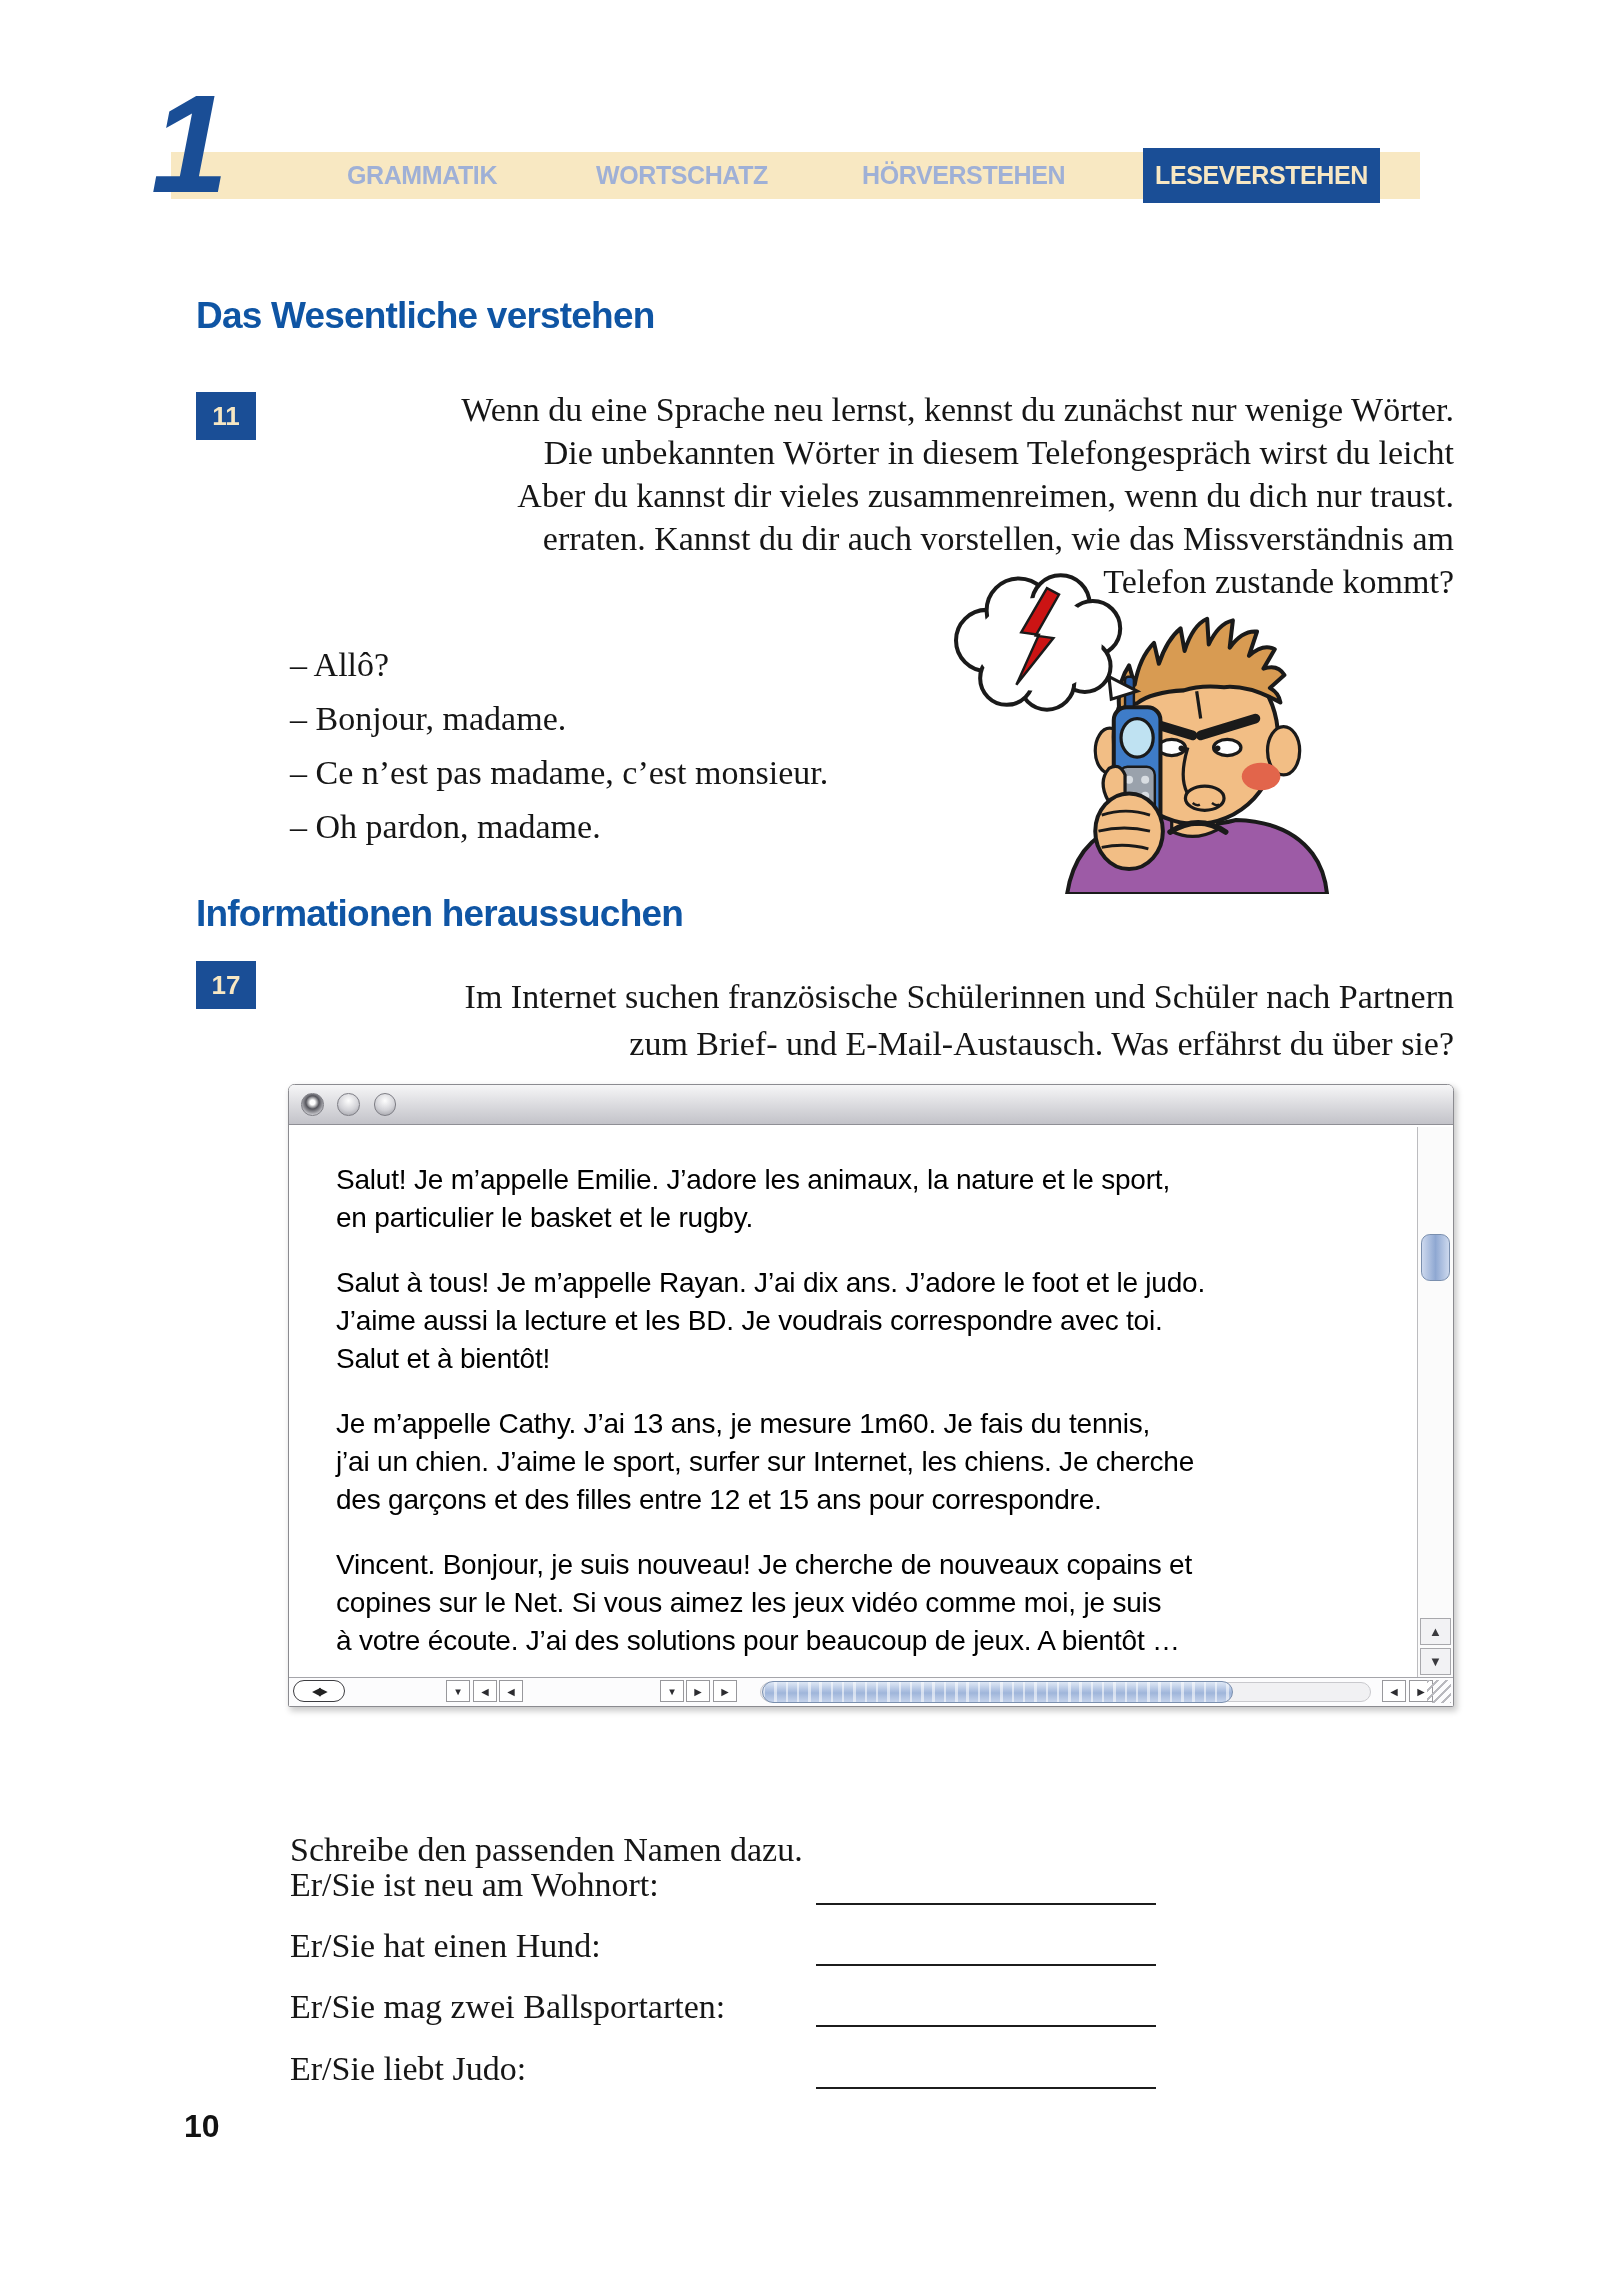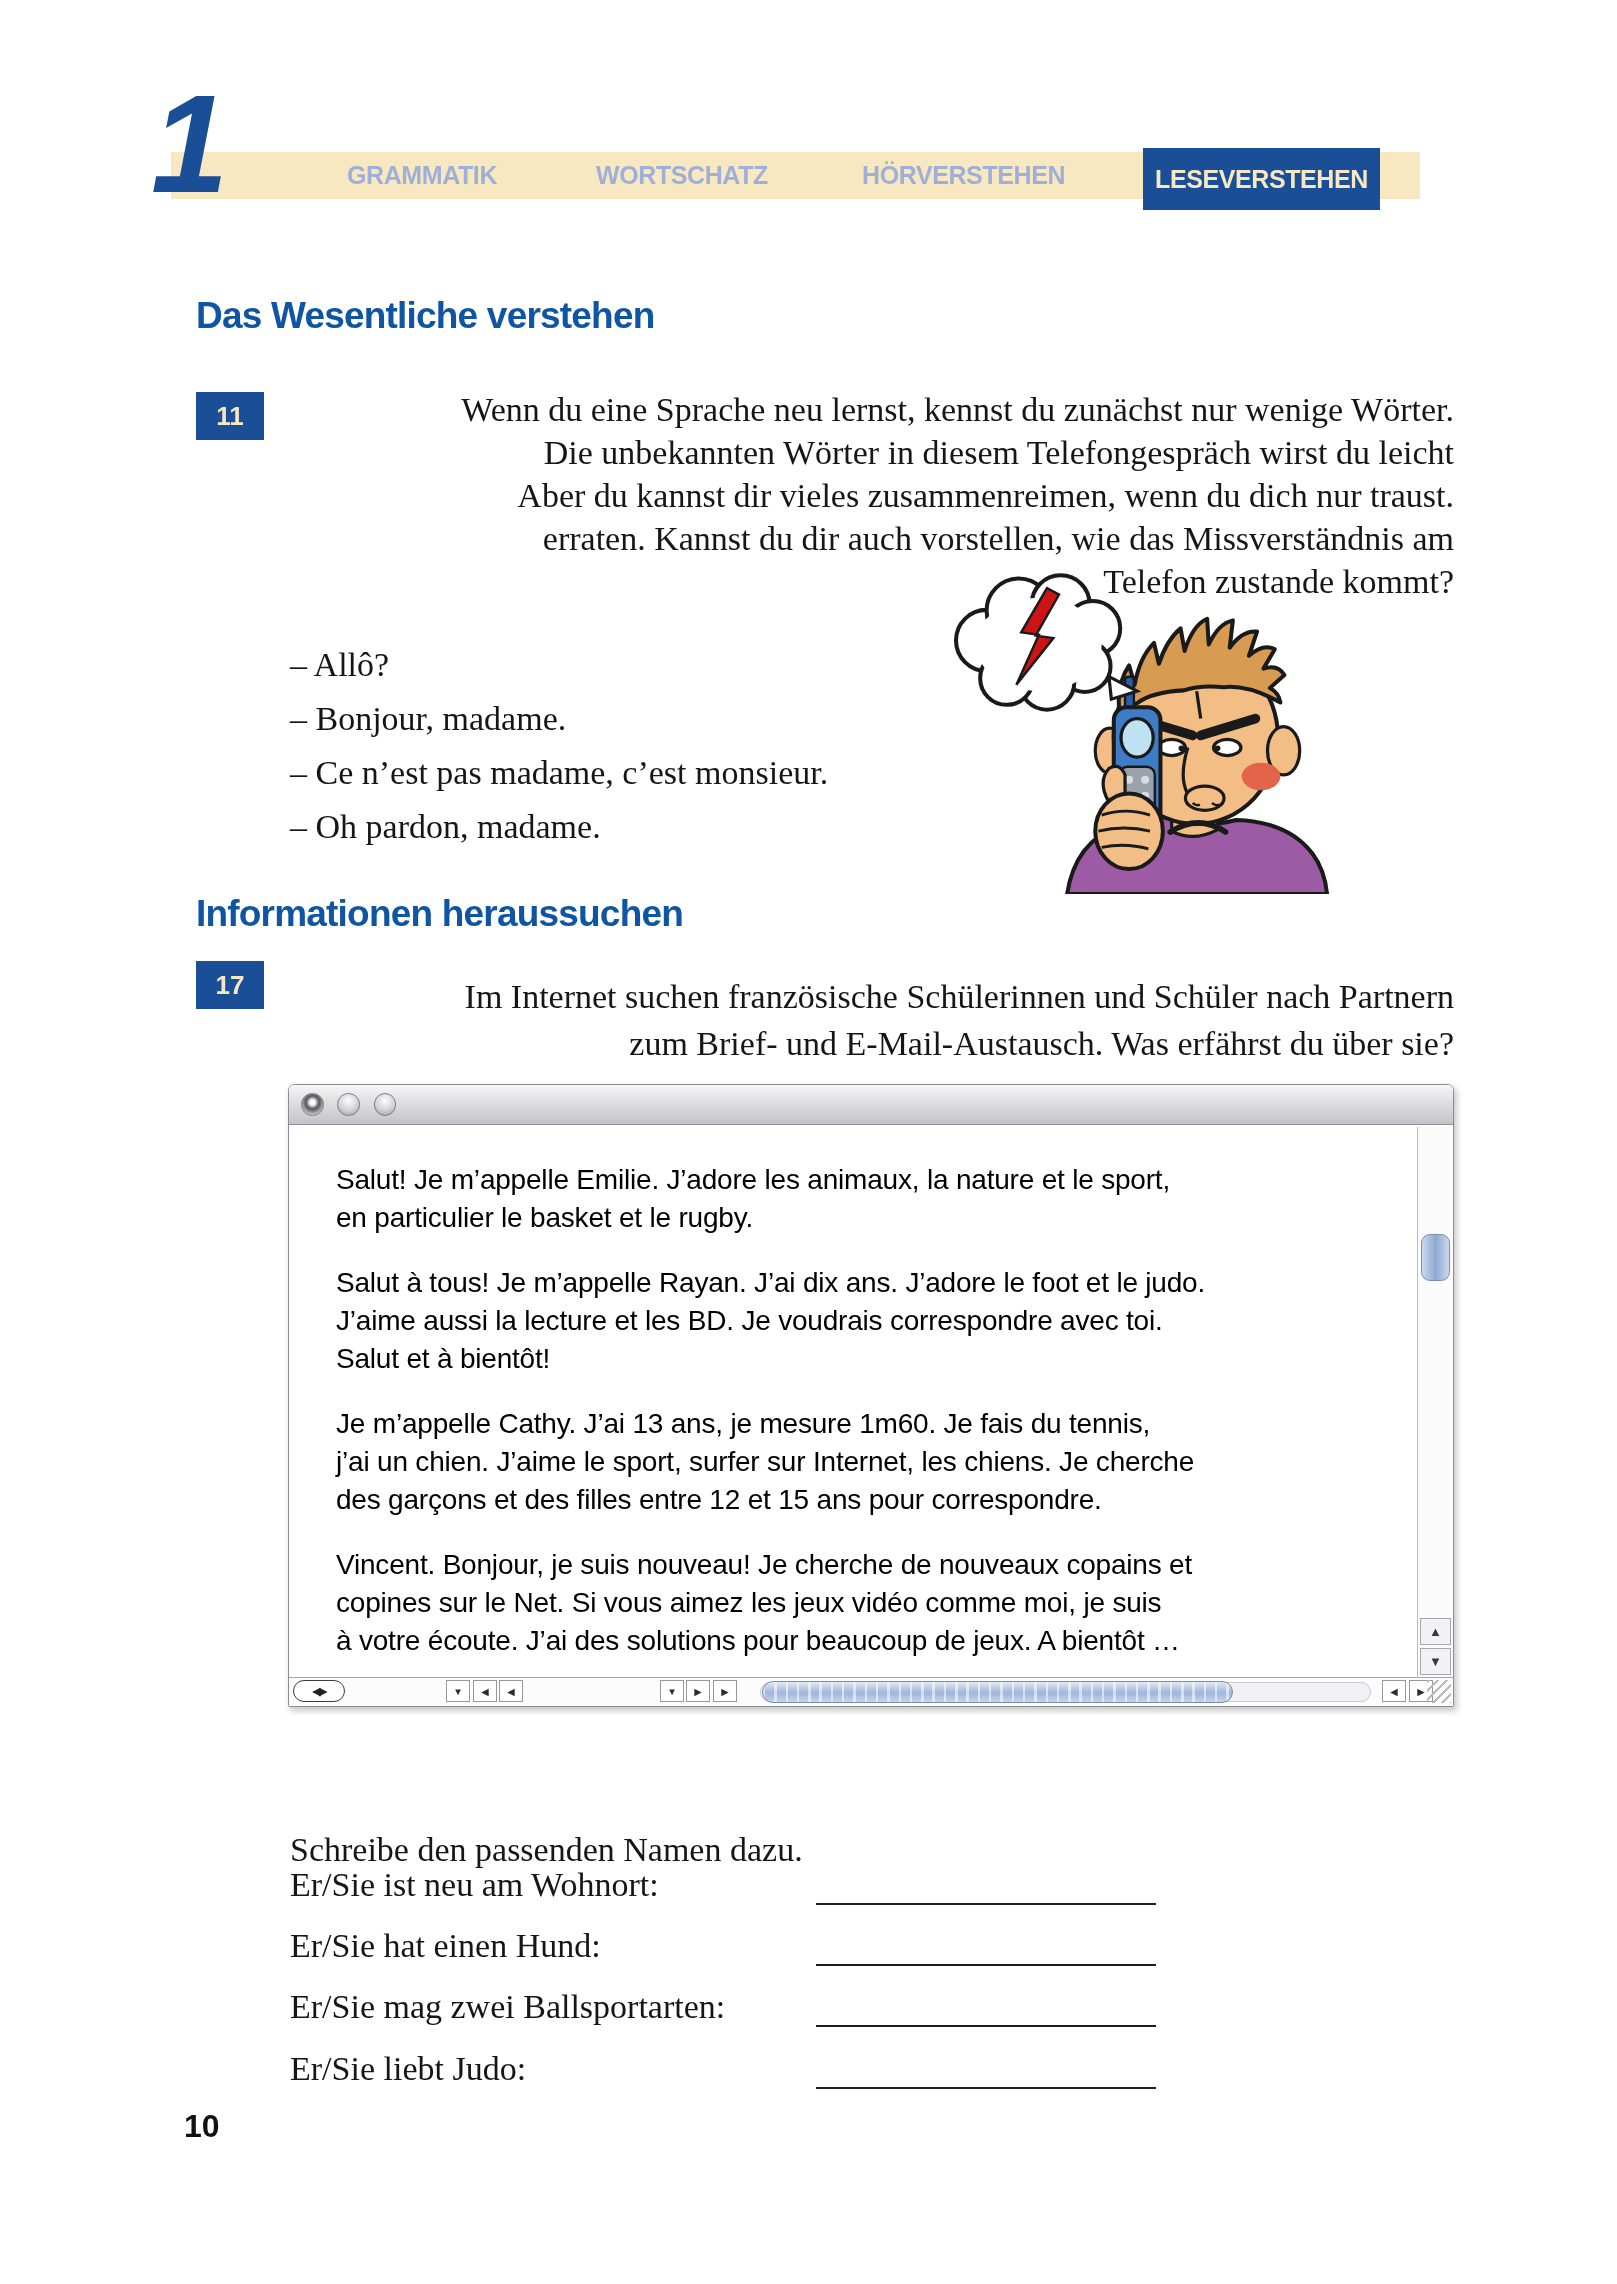--- a/index.html
+++ b/index.html
@@ -15,31 +15,31 @@
     left: 151px; top: 74px; font-size: 139px; line-height: 1;
     font-weight: bold; font-style: italic; color: #1a4e96; z-index: 3;
   }
   .tab-bar { left: 171px; top: 152px; width: 1249px; height: 47px; background: #f8e8c2; }
   .tab {
     position: absolute; top: 0; height: 46px; display: flex; align-items: center;
     font-size: 25px; font-weight: bold; color: #9fb0d6; letter-spacing: -0.4px;
   }
   .tab-1 { left: 176px; } .tab-2 { left: 425px; } .tab-3 { left: 691px; }
   .tab-active {
-    position: absolute; left: 972px; top: -4px; width: 237px; height: 62px;
+    position: absolute; left: 972px; top: -4px; width: 237px; height: 55px;
     background: #1a4e96; color: #f7e7c3; display: flex; align-items: center;
     justify-content: center; font-size: 25px; font-weight: bold; letter-spacing: -0.4px;
   }
 
   .h-blue { font-size: 37px; font-weight: bold; color: #0f55a4; letter-spacing: -0.8px; }
   #heading-1 { left: 196px; top: 295px; }
   #heading-2 { left: 196px; top: 893px; }
 
   .numbox {
-    width: 68px; height: 48px; background: #1a4e96; color: #f7e7c3;
+    width: 60px; height: 48px; background: #1a4e96; color: #f7e7c3;
     font-size: 26px; font-weight: bold; display: flex; align-items: center; justify-content: center;
   }
   #numbox-11 { left: 196px; top: 392px; }
   #numbox-12 { left: 196px; top: 961px; }
 
   .serif { font-family: "Liberation Serif", serif; color: #161616; }
   .ex-text { left: 290px; width: 1164px; font-size: 34px; line-height: 43px; text-align: right; }
   #ex11-text { top: 388px; }
   #ex12-text { top: 973px; line-height: 47px; }
   #dialogue { left: 290px; top: 638px; font-size: 34px; line-height: 54px; }

